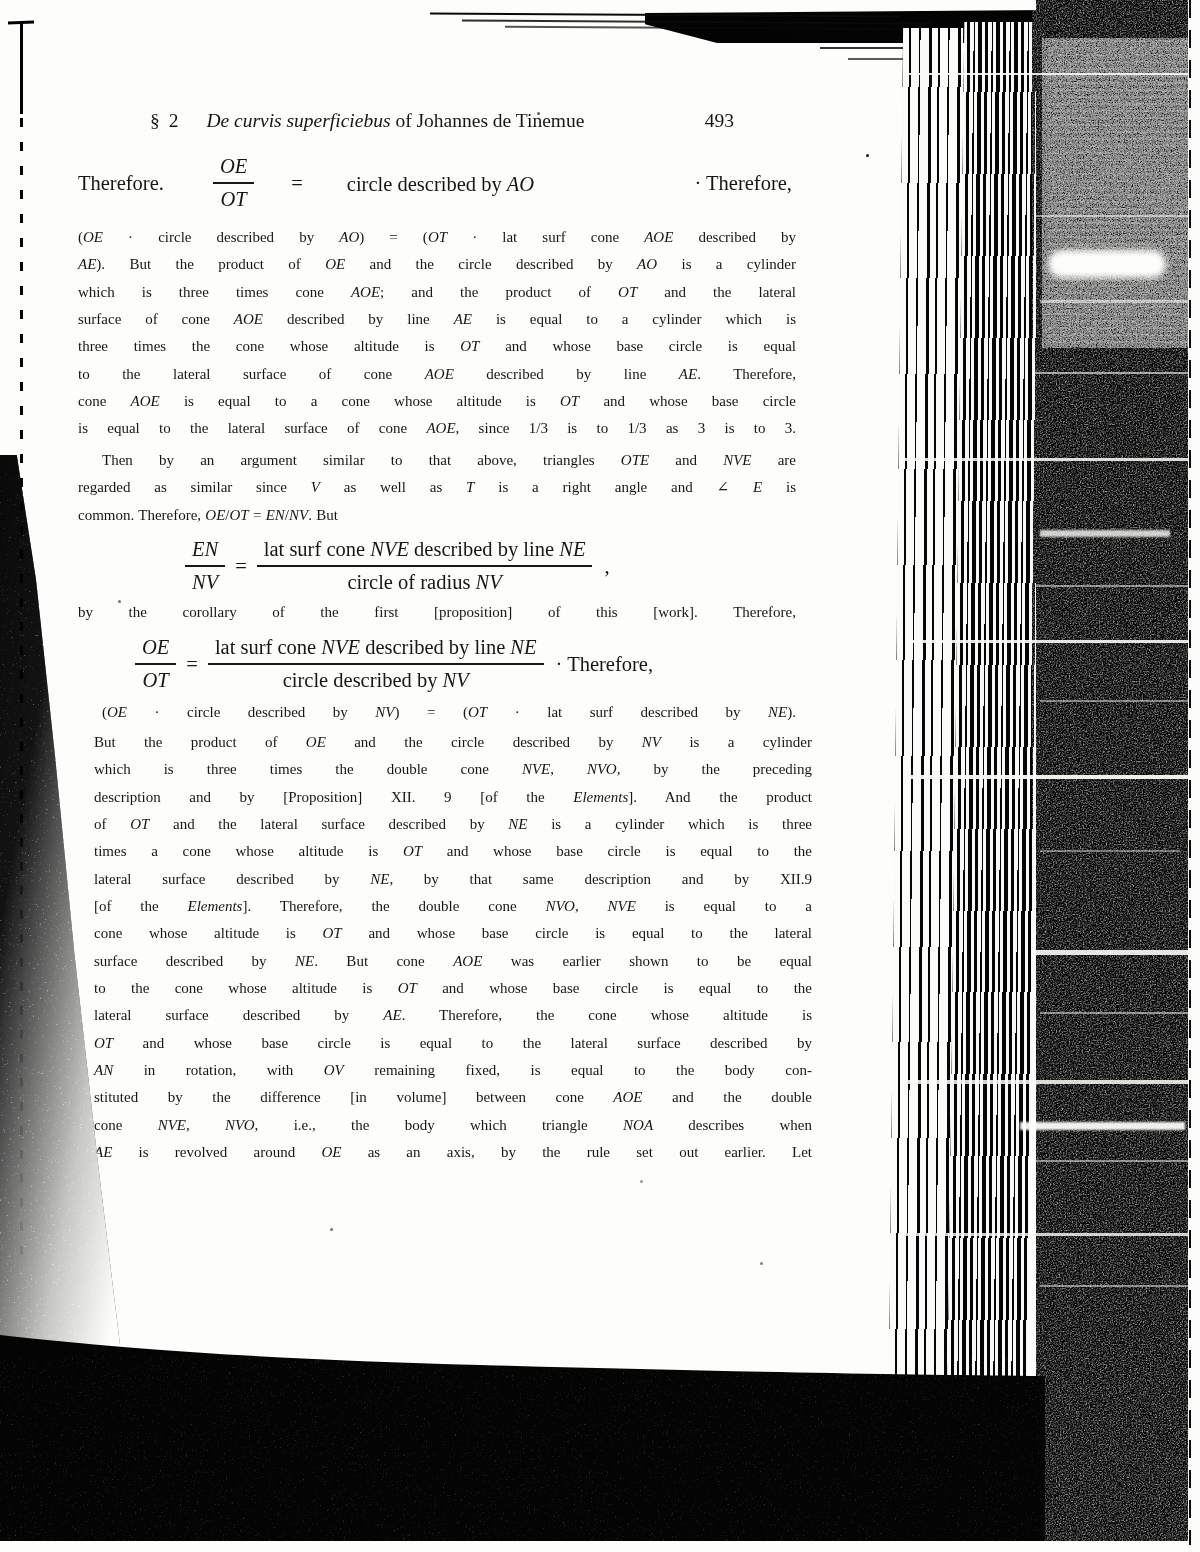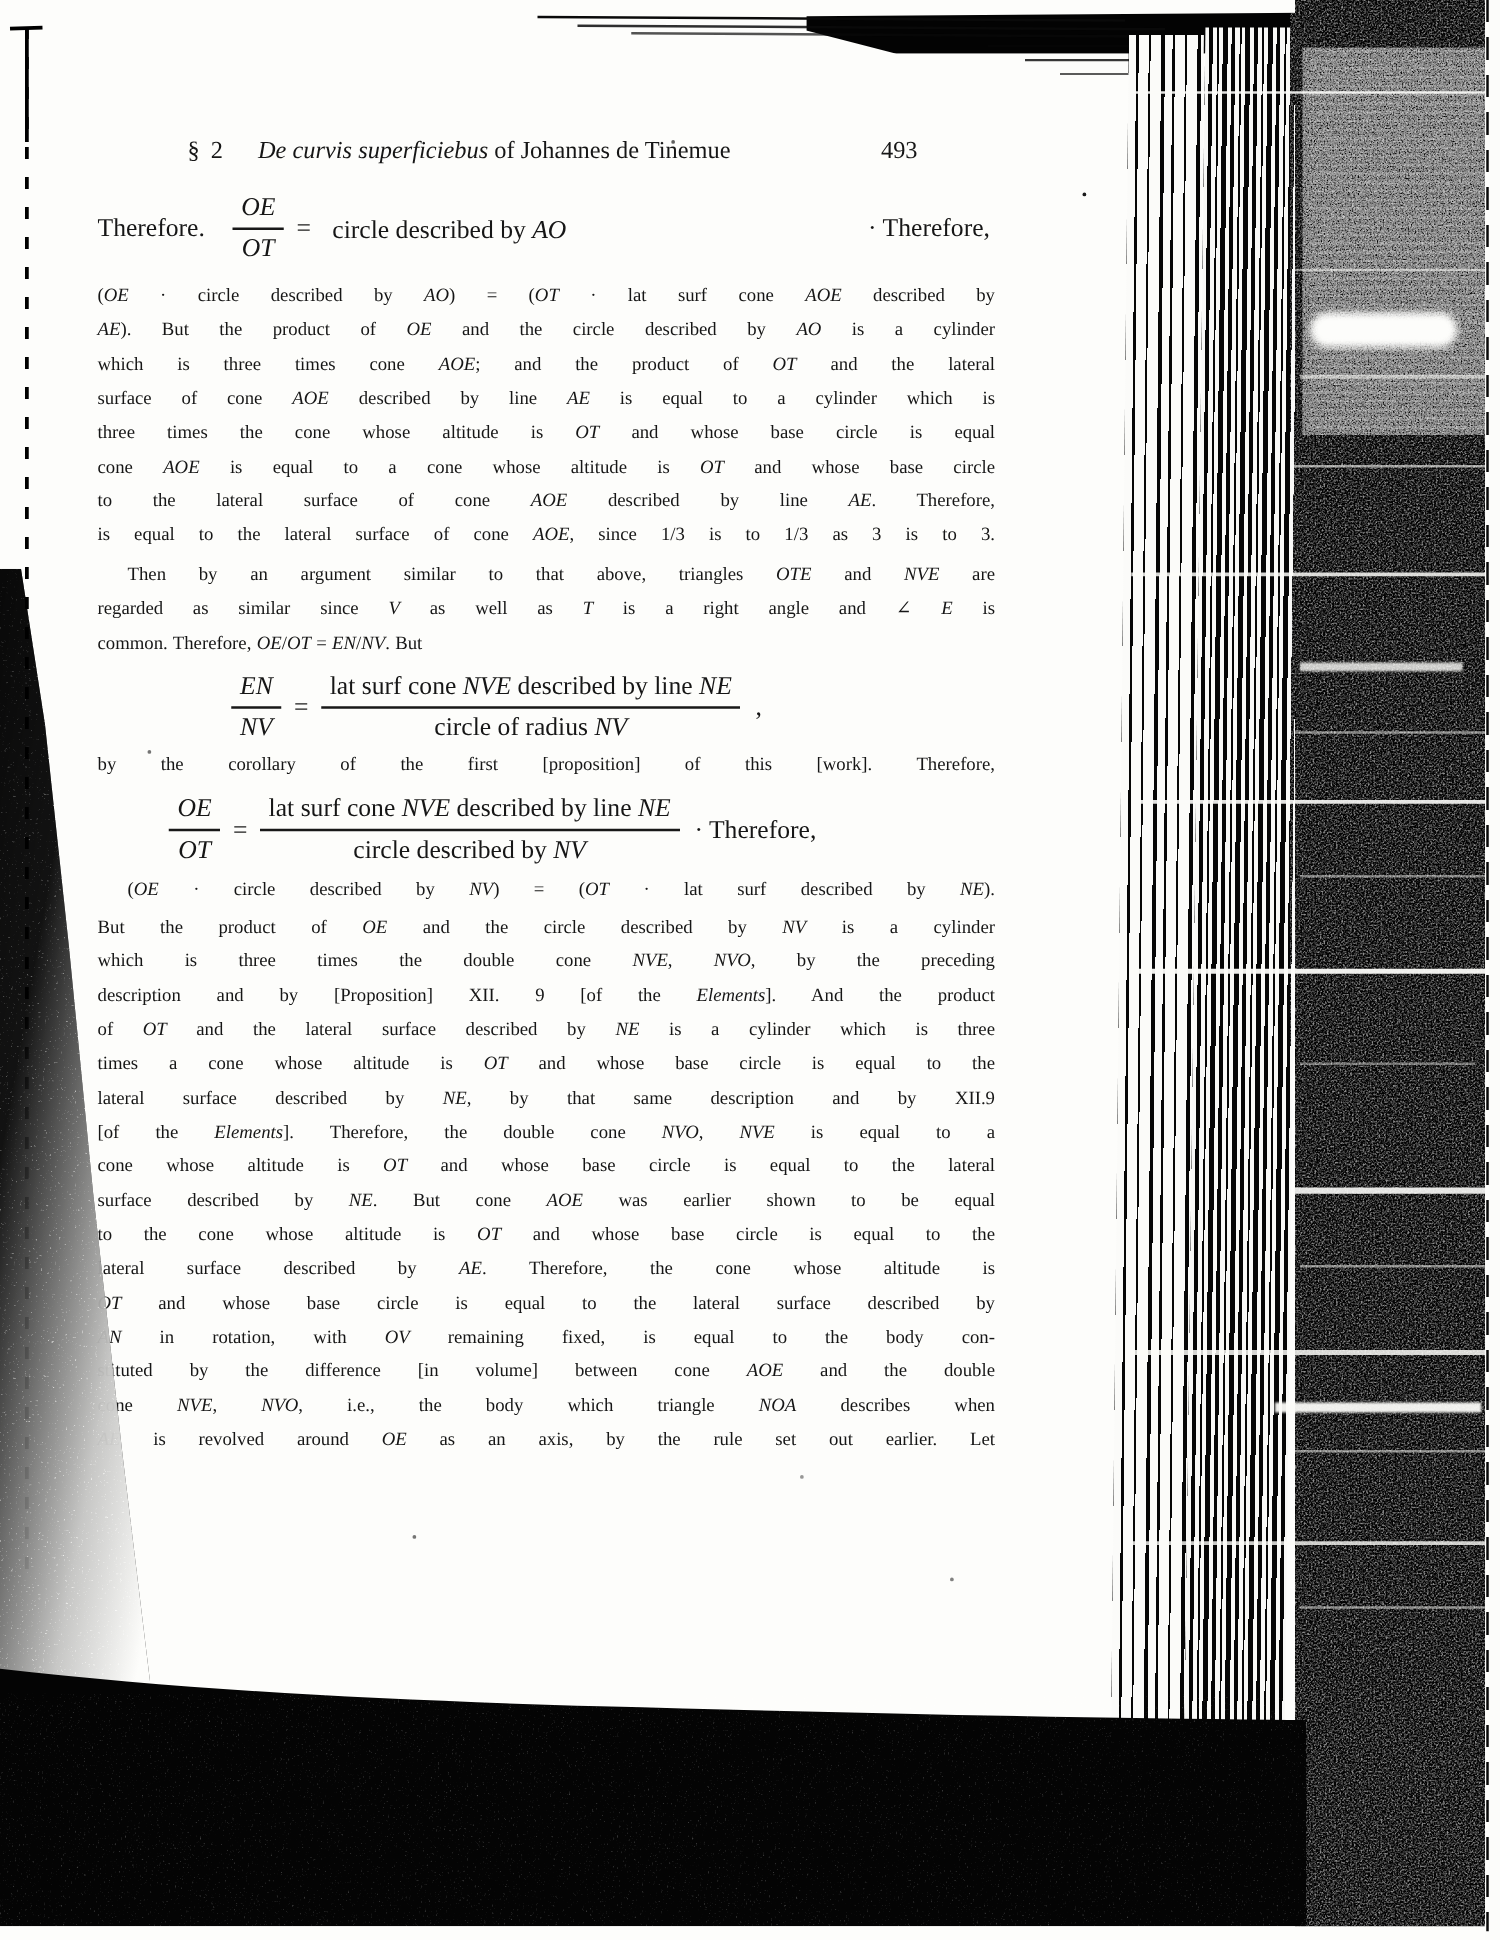--- a/index.html
+++ b/index.html
@@ -25,28 +25,28 @@
   #hdr .pno{margin-right:62px;}
   
   .fml{position:absolute;display:flex;align-items:center;font-size:20.5px;height:66px;}
   .frac{display:inline-block;text-align:center;vertical-align:middle;}
   .frac .fnum{display:block;padding:0 7px 3px;border-bottom:2px solid #181818;line-height:25px;}
   .frac .fden{display:block;padding:3px 7px 0;line-height:25px;}
   .fml .eq{margin:0 10px;}
   .fml .pre{margin-right:22px;}
   .fml .suf{margin-left:12px;text-align:right;}
   .fml .suf.pushed{margin-left:auto;margin-right:4px;}
-  #fml1{top:150px;width:718px;}
+  #fml1{top:150px;width:718px;gap:27px;}
   #fml2{top:533px;left:107px;}
   #fml3{top:631px;left:57px;}
   #corol{top:599px;}
   #eqline{top:699px;}
   #para1{top:224px;}
   #para2{top:447px;}
-  #para3{top:729px;}
+  #para3{top:729px;margin-left:16px;}
   
   #lrule{
     position:absolute;left:20px;top:22px;width:2.5px;height:1236px;
     background:
       linear-gradient(#000 0 92px, rgba(0,0,0,0) 92px),
       repeating-linear-gradient(180deg,#000 0 9px,rgba(0,0,0,0) 9px 24px);
   }
   #lrule-tick{position:absolute;left:8px;top:21px;width:26px;height:3px;background:#000;transform:rotate(-2deg);}
   #blob{
     position:absolute;left:0;top:455px;width:120px;height:890px;
@@ -114,22 +114,22 @@
       </span>
       <span class="suf pushed">·  Therefore,</span>
     </div>
 
     <div class="blk" id="para1">
         <div class="pline">(<i>OE</i> · circle described by <i>AO</i>) = (<i>OT</i> · lat surf cone <i>AOE</i> described by</div>
         <div class="pline"><i>AE</i>). But the product of <i>OE</i> and the circle described by <i>AO</i> is a cylinder</div>
         <div class="pline">which is three times cone <i>AOE</i>; and the product of <i>OT</i> and the lateral</div>
         <div class="pline">surface of cone <i>AOE</i> described by line <i>AE</i> is equal to a cylinder which is</div>
         <div class="pline">three times the cone whose altitude is <i>OT</i> and whose base circle is equal</div>
+        <div class="pline">to the lateral surface of cone <i>AOE</i> described by line <i>AE</i>. Therefore,</div>
         <div class="pline">cone <i>AOE</i> is equal to a cone whose altitude is <i>OT</i> and whose base circle</div>
-        <div class="pline">to the lateral surface of cone <i>AOE</i> described by line <i>AE</i>. Therefore,</div>
         <div class="pline">is equal to the lateral surface of cone <i>AOE</i>, since 1/3 is to 1/3 as 3 is to 3.</div>
       </div>
     <div class="blk" id="para2">
         <div class="pline indent">Then by an argument similar to that above, triangles <i>OTE</i> and <i>NVE</i> are</div>
         <div class="pline">regarded as similar since <i>V</i> as well as <i>T</i> is a right angle and ∠ <i>E</i> is</div>
         <div class="pline flush">common. Therefore, <i>OE</i>/<i>OT</i> = <i>EN</i>/<i>NV</i>. But</div>
       </div>
 
     <div class="fml" id="fml2">
       <span class="frac">

